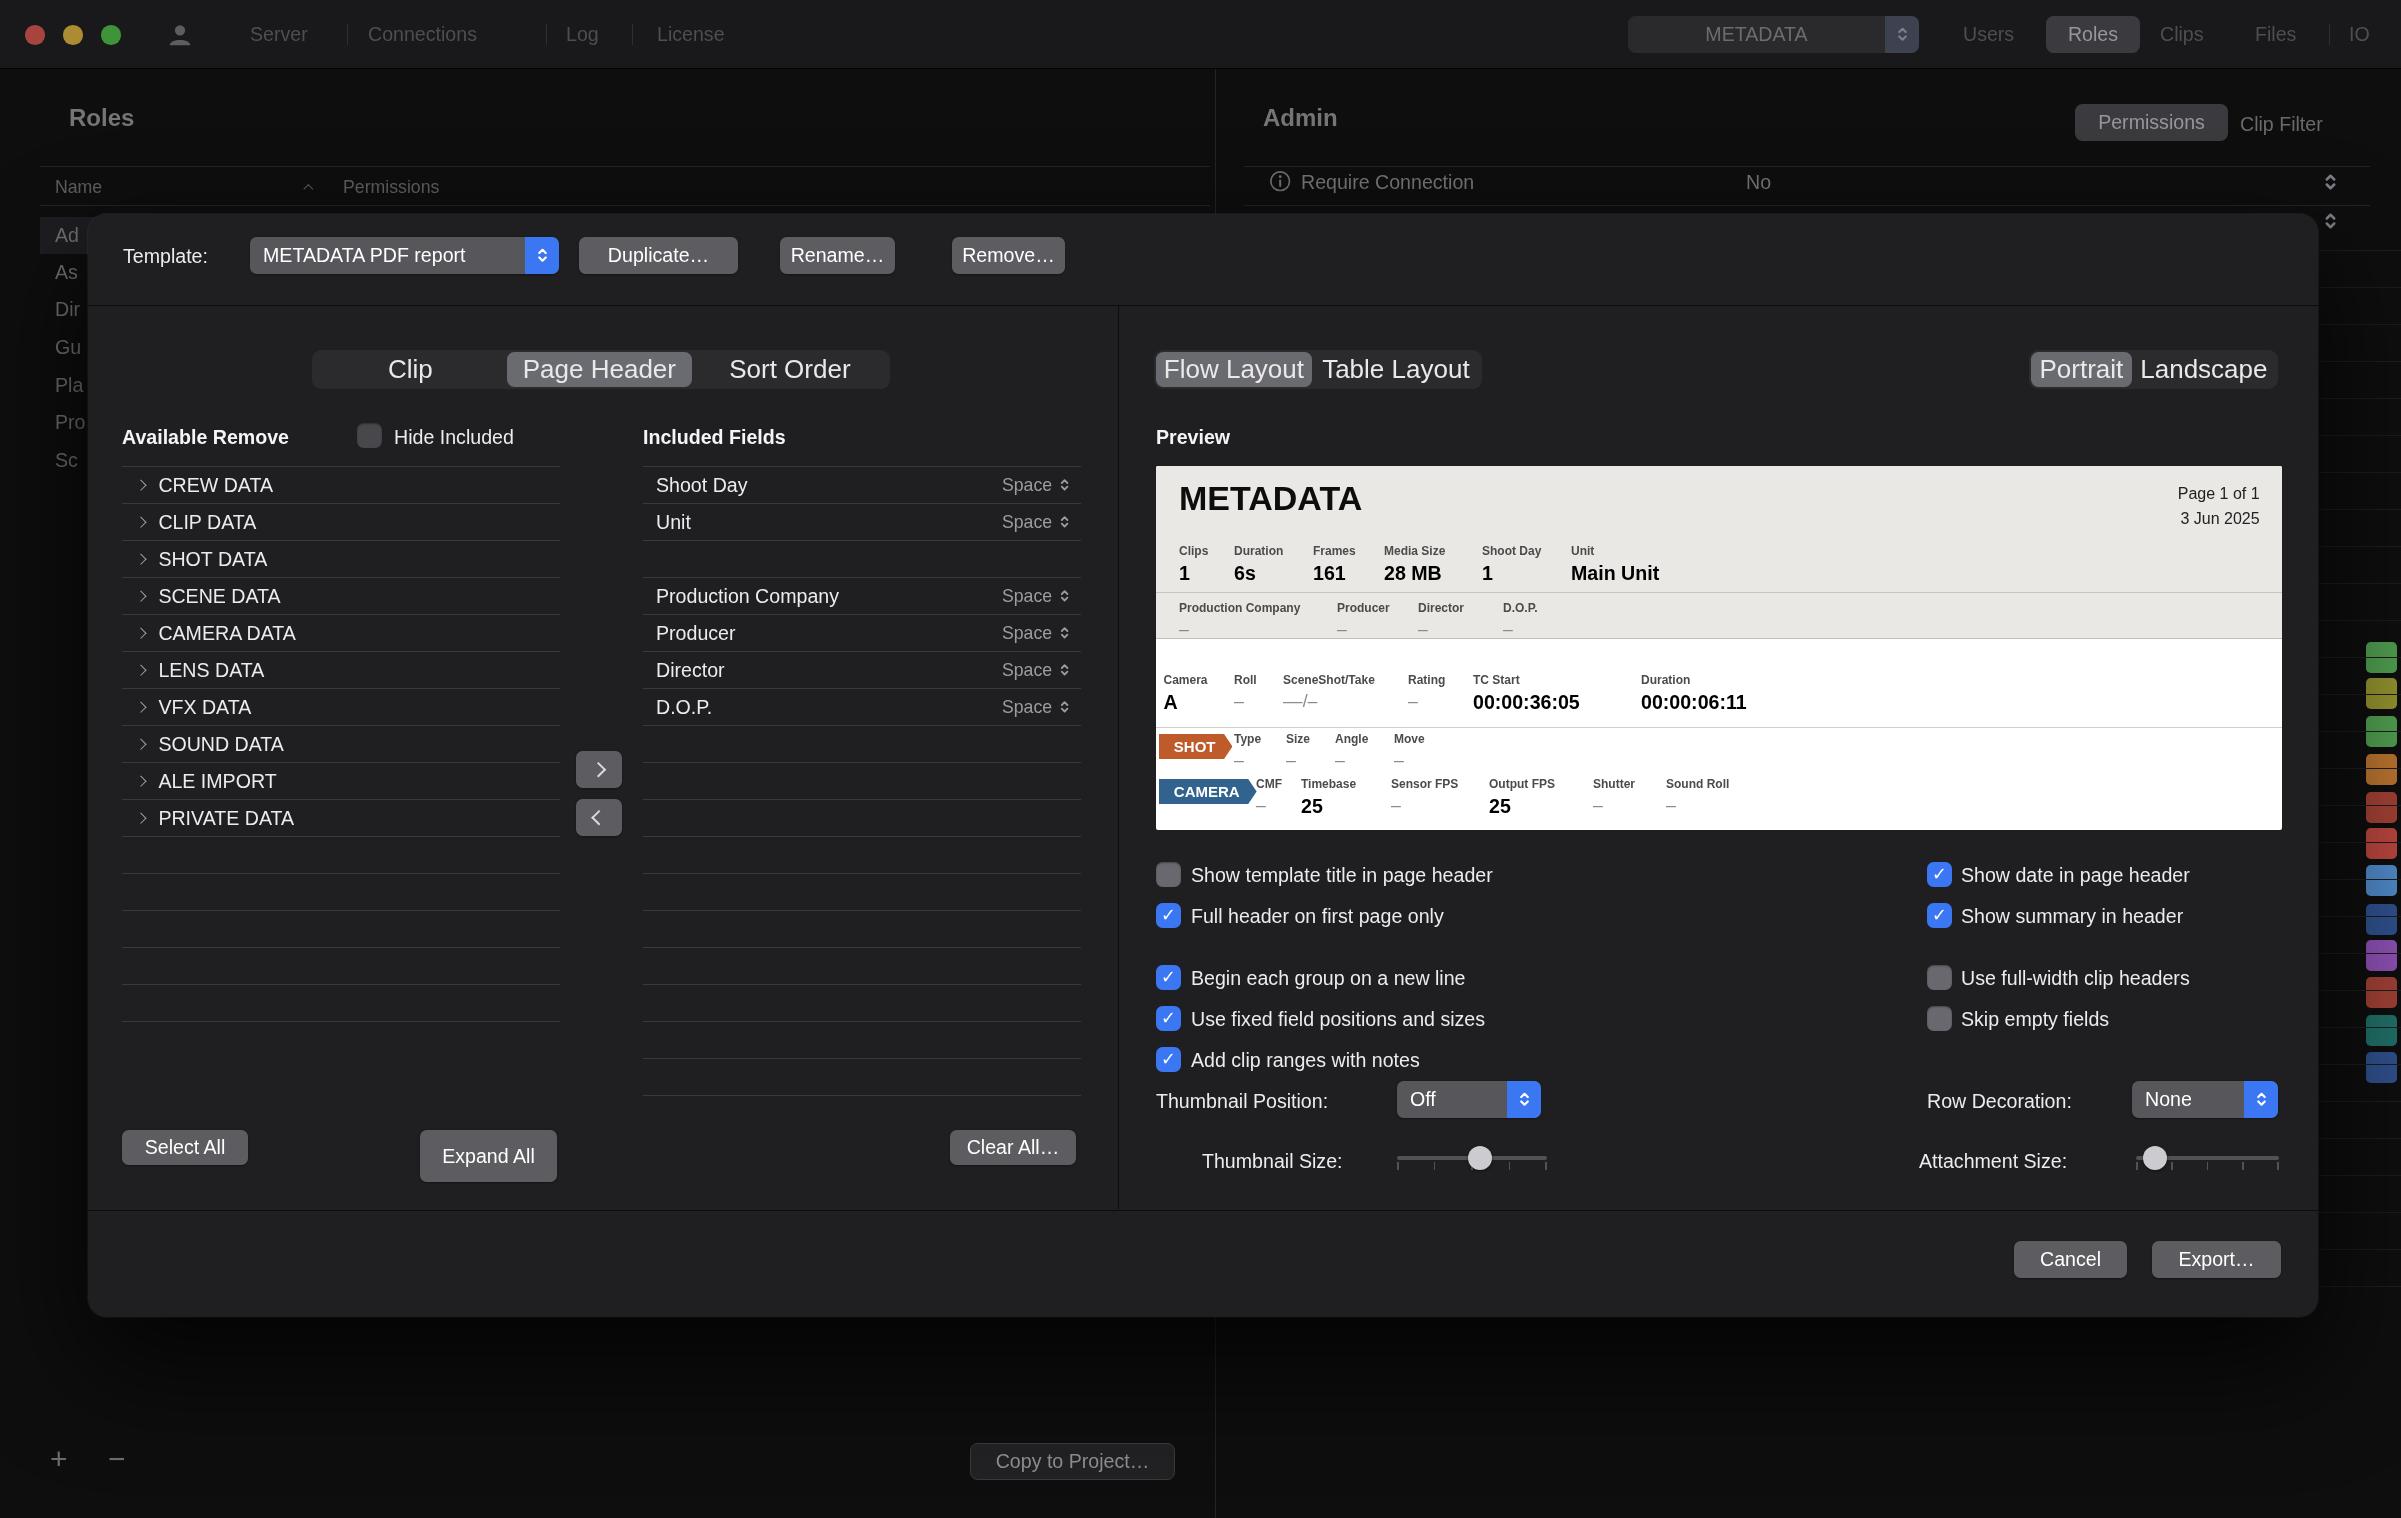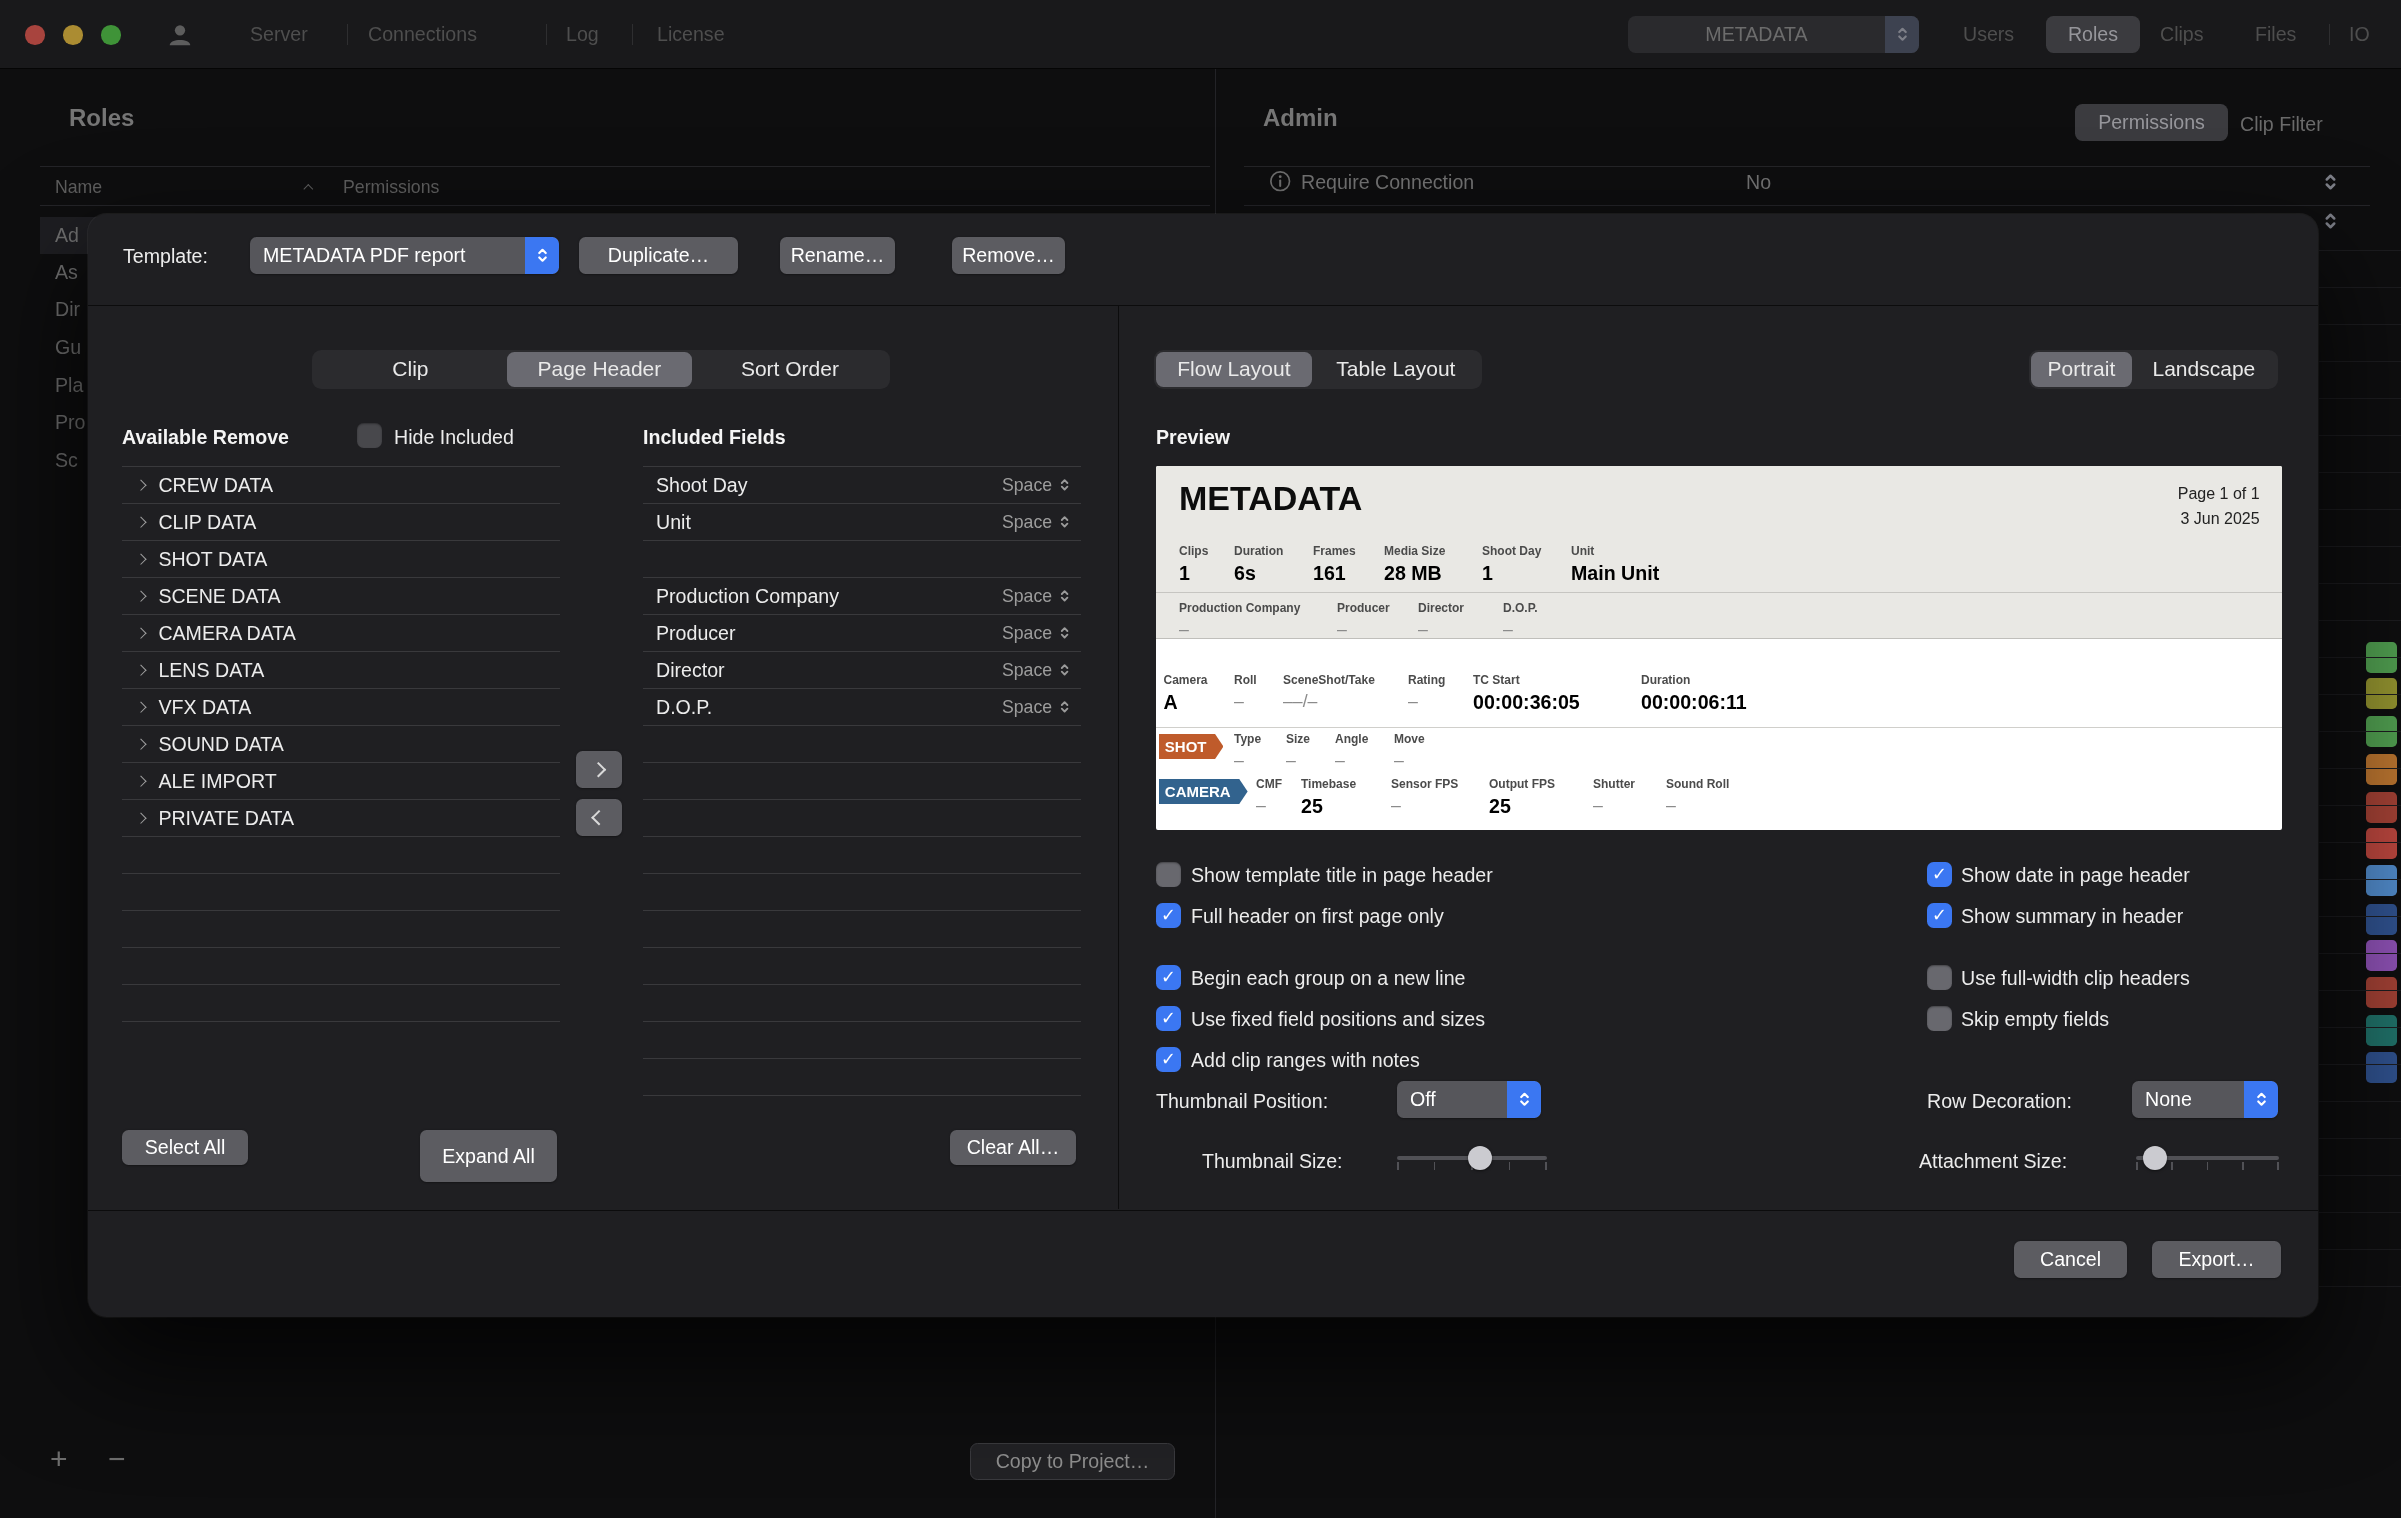--- a/index.html
+++ b/index.html
@@ -32,21 +32,21 @@
 .updown.dim path{stroke:#7d7f88}
 
 .modal{position:absolute;left:88px;top:214px;width:2230px;height:1103px;background:#1f1f22;border-radius:18.6px;box-shadow:0 47px 112px rgba(0,0,0,.78),0 0 0 0.9px rgba(255,255,255,.07);z-index:10}
 .mlabel{position:absolute;font-size:19.6px;color:#ececec;white-space:nowrap}
 .mhdr{position:absolute;font-size:19.6px;font-weight:bold;color:#f5f5f5;white-space:nowrap}
 .btn{position:absolute;background:#5c5c61;border-radius:6.5px;color:#fff;font-size:19.6px;display:flex;align-items:center;justify-content:center;box-shadow:0 0.9px 1.9px rgba(0,0,0,.35);white-space:nowrap}
 .popup{position:absolute;background:#56565b;border-radius:6.5px;display:flex;align-items:center;overflow:hidden;box-shadow:0 0.9px 1.9px rgba(0,0,0,.35)}
 .popup .ptxt{flex:1;padding-left:13px;font-size:19.6px;color:#fff;white-space:nowrap}
 .popup .pcap{width:34px;align-self:stretch;background:#3b77f2;display:flex;align-items:center;justify-content:center;border-radius:0 6.5px 6.5px 0}
 .seg{position:absolute;background:#2b2b2e;border-radius:9.3px;display:flex;padding:1.9px}
-.seg .s{display:flex;align-items:center;justify-content:center;font-size:21px;color:#e9e9e9;border-radius:7.5px;height:35px;white-space:nowrap}
+.seg .s{display:flex;align-items:center;justify-content:center;font-size:26px;color:#e9e9e9;border-radius:7.5px;height:35px;white-space:nowrap}
 .seg .s.sel{background:#6a6a71}
 .flist{position:absolute;width:438px;border-top:0.9px solid #39393c}
 .flist .row{height:37px;border-bottom:0.9px solid #39393c;display:flex;align-items:center;font-size:19.6px;color:#ececec}
 .flist .row .lbl{margin-left:13px;white-space:nowrap}
 .flist .row .disc{margin-left:15px}
 .spacesel{display:flex;align-items:center;gap:6.5px;margin-left:auto;margin-right:11.2px;color:#9d9d9d;font-size:17.7px}
 .row.blank .spacesel{visibility:hidden}
 .cb{position:absolute;width:25px;height:25px;border-radius:6.5px;background:#68686e;box-shadow:inset 0 0.9px 1.9px rgba(0,0,0,.35)}
 .cb.dark{background:#48484c}
 .cb.on{background:#3b77f2;box-shadow:none}
@@ -59,21 +59,21 @@
 
 .preview{position:absolute;left:1068px;top:252px;width:1126px;height:364px;background:#ffffff;border-radius:1.9px;overflow:hidden}
 .pv-gray{position:absolute;left:0;top:0;right:0;height:173px;background:#e9e8e4;border-bottom:0.9px solid #c0bfbb}
 .pv-line{position:absolute;height:0.9px;background:#c6c5c1}
 .pv-col{position:absolute}
 .pv-l{font-size:12px;font-weight:bold;color:#4b4b4b;white-space:nowrap}
 .pv-v{font-size:19.6px;font-weight:bold;color:#000;margin-top:3.7px;white-space:nowrap}
 .pv-v.dim{font-weight:normal;color:#8b8b8b;font-size:17.7px}
 .pv-title{position:absolute;left:23px;top:13px;font-size:34px;font-weight:bold;color:#0d0d0d}
 .pv-meta{position:absolute;right:22.4px;font-size:16px;color:#222;white-space:nowrap}
-.badge{position:absolute;height:25px;display:flex;align-items:center;color:#fff;font-size:15px;font-weight:bold;padding:0 17px 0 6px;clip-path:polygon(0 0,calc(100% - 8.4px) 0,100% 50%,calc(100% - 8.4px) 100%,0 100%)}
+.badge{position:absolute;height:25px;display:flex;align-items:center;color:#fff;font-size:15px;font-weight:bold;padding:0 17px 0 15px;clip-path:polygon(0 0,calc(100% - 8.4px) 0,100% 50%,calc(100% - 8.4px) 100%,0 100%)}
 </style>
 </head>
 <body>
 
 <div id="stage">
 
   <div class="toolbar">
     <span class="light" style="left:25px;background:#a8443e"></span>
     <span class="light" style="left:63px;background:#ab8c32"></span>
     <span class="light" style="left:101px;background:#3f9338"></span>

